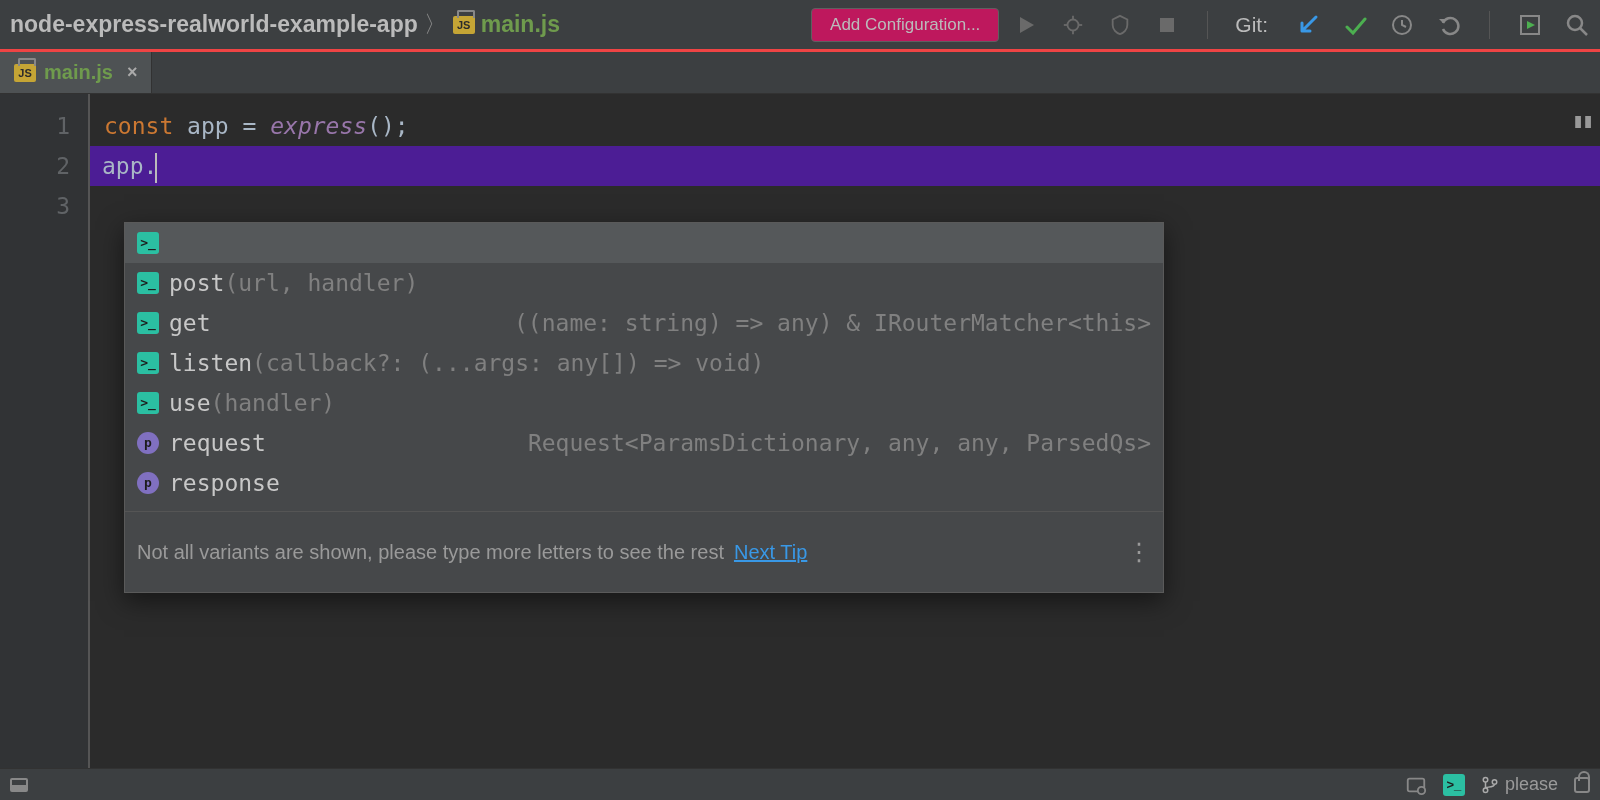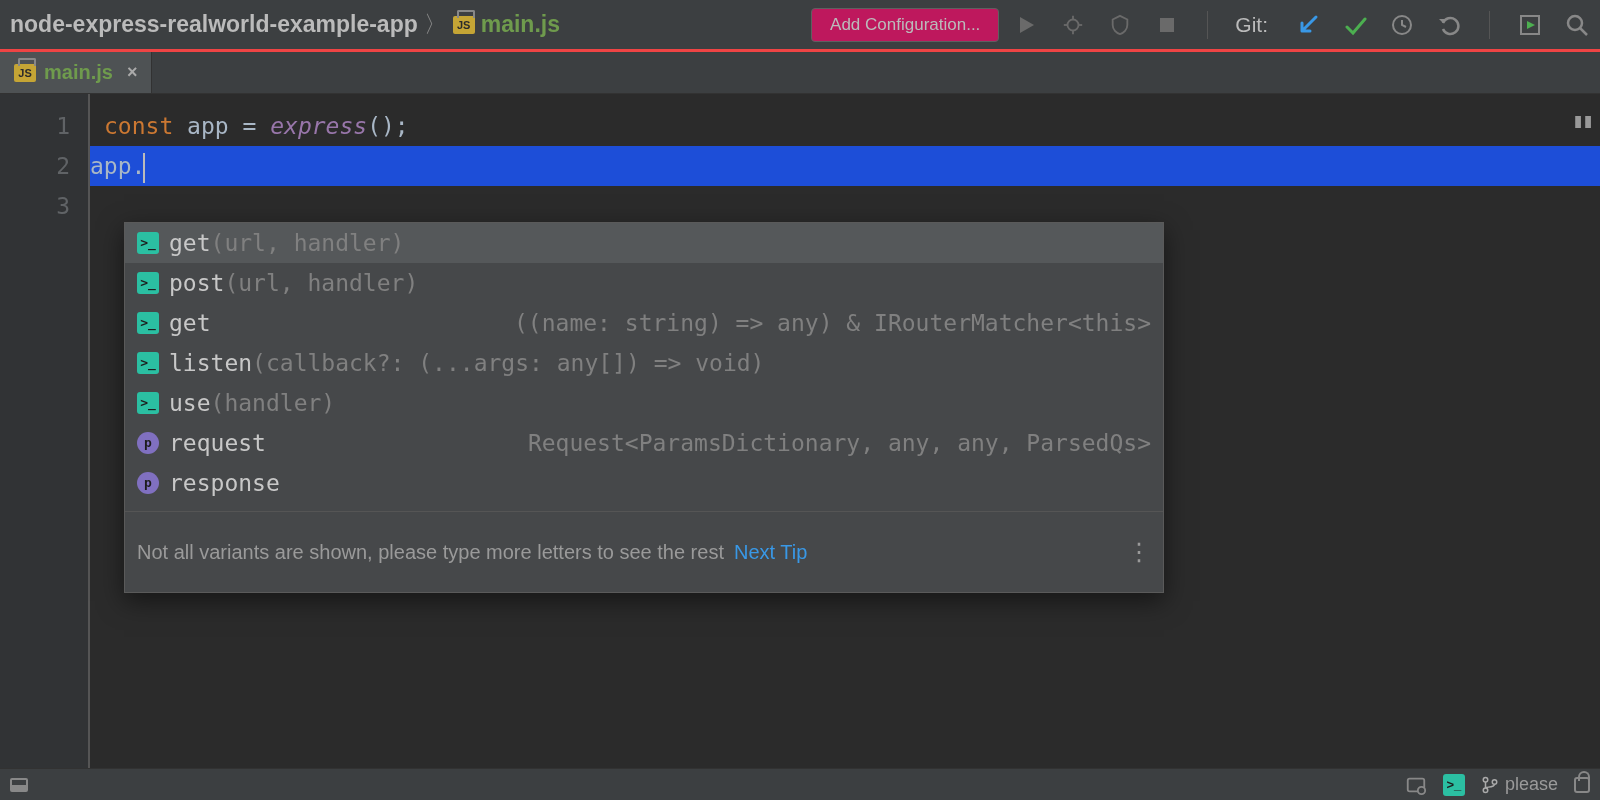--- a/index.html
+++ b/index.html
@@ -94,21 +94,21 @@
     position:relative;
   }
   .code-line { white-space: pre; }
   .kw { color:#cc7832; }
   .ident-i { color:#9876aa; font-style:italic;}
   .fn { color:#ffc66d; }
   .str { color:#6a8759; }
   .var { color:#a9b7c6; }
   .punc{ color:#a9b7c6;}
   .caret { display:inline-block; width:2px; height:30px; background:#bbb; vertical-align:middle; margin-left:-2px;}
-  .line3bg{ background:#1d4ed8; display:block; margin-left:-14px; padding-left:0;}
+  .line3bg{ background:#4c1d95; display:block; margin-left:-14px; padding-left:12px;}
   .right-gutter-icon{
     position:absolute; right:8px; top:6px; color:#999; font-size:20px; letter-spacing:-2px; font-weight:bold;
   }
   
   
   .popup {
     position: absolute;
     top: 128px;
     left: 34px;
     width: 1040px;
@@ -142,21 +142,21 @@
   .pop-type {
     color:#808080;
     white-space:nowrap;
   }
   .popup-footer{
     display:flex; align-items:center; padding:20px 12px; color:#9a9a9a;
     font-size:20px; font-family:-apple-system,"Segoe UI",sans-serif;
     border-top:1px solid #555;
     margin-top:8px;
   }
-  .popup-footer .link{ color:#3998e6; margin-left:10px; cursor:pointer;}
+  .popup-footer .link{ color:#3998e6; margin-left:10px; cursor:pointer;text-decoration:underline;}
   .popup-footer .dots{ margin-left:auto; color:#9a9a9a; font-size:24px; line-height:12px; cursor:pointer;}
   
   
   .statusbar {
     height:32px;
     background:#3c3f41;
     border-top:1px solid #323232;
     display:flex;
     align-items:center;
     padding:0 10px;
@@ -272,21 +272,20 @@
   </div>
   <div class="code">
     <span class="right-gutter-icon">▮▮</span>
     <div class="code-line"><span class="kw">const</span> <span class="var">app</span><span class="punc"> = </span><span class="ident-i">express</span><span class="punc">();</span></div>
     <span class="line3bg"><span class="code-line"><span class="var">app</span><span class="punc">.</span><span class="caret"></span></span></span>
 
     <div class="popup">
       <div class="popup-row sel">
         <div class="pop-left">
           <span class="pop-icon-m">&gt;_</span>
-          <span class="pop-label"><span>get</span><span class="pop-dimlabel">(url, handler)</span></span>
         </div>
         <span class="pop-type"></span>
       </div>
       <div class="popup-row">
         <div class="pop-left">
           <span class="pop-icon-m">&gt;_</span>
           <span class="pop-label"><span>post</span><span class="pop-dimlabel">(url, handler)</span></span>
         </div>
         <span class="pop-type"></span>
       </div>

